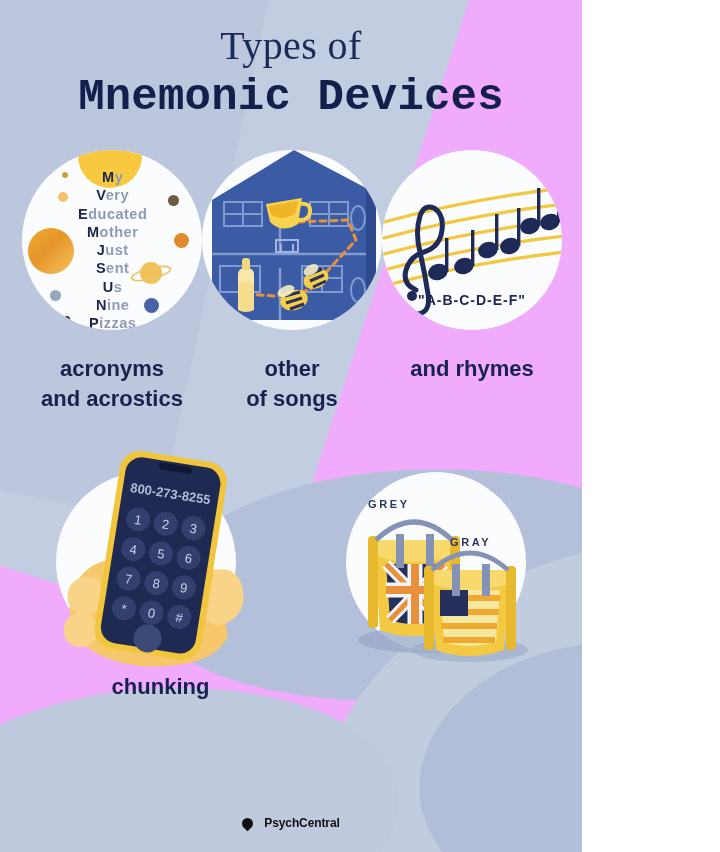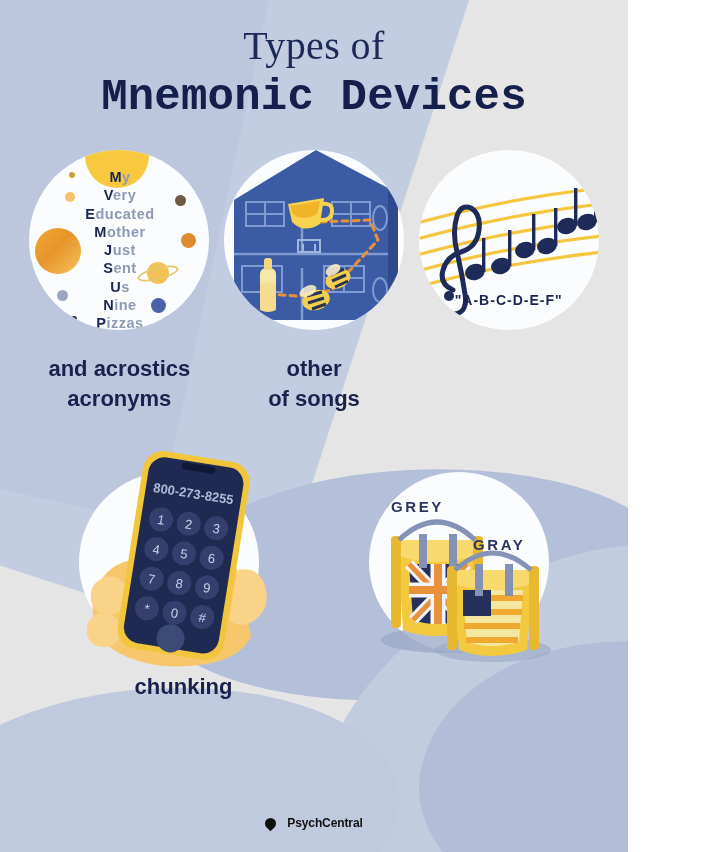--- a/index.html
+++ b/index.html
@@ -3,22 +3,22 @@
 <meta charset="utf-8">
 <style>
   * { box-sizing: border-box; margin: 0; padding: 0; }
   html, body {
     width: 720px; height: 852px;
     font-family: "Liberation Sans", sans-serif;
     overflow: hidden;
   }
   #poster {
     position: relative;
-    width: 628px; height: 852px;
-    background: #e5e5e5;
+    width: 582px; height: 852px;
+    background: #f0abfc;
     overflow: hidden;
   }
 
   
   .bg-layer { position: absolute; inset: 0; overflow: hidden; }
   .bg-band1 {
     position: absolute; left: -180px; top: -120px;
     width: 560px; height: 700px;
     background: #c3cde1;
     transform: rotate(18deg);
@@ -117,21 +117,21 @@
     position: absolute; left: 0; right: 0; bottom: 22px;
     text-align: center; font-size: 14px; font-weight: bold;
     color: #1b2550; letter-spacing: 1px; z-index: 5;
   }
 
   
   .phone-svg { position: absolute; left: 8px; top: -22px; }
 
   
   .bucket-label {
-    position: absolute; font-size: 15px; font-weight: bold;
+    position: absolute; font-size: 11px; font-weight: bold;
     color: #2a3560; letter-spacing: 2.6px; z-index: 6;
   }
   .label-grey { left: 22px; top: 26px; }
   .label-gray { left: 104px; top: 64px; }
 
   
   .footer {
     position: absolute; bottom: 22px; left: 0; width: 100%;
     display: flex; align-items: center; justify-content: center; gap: 11px;
   }
@@ -189,22 +189,22 @@
               <div><b>M</b>other</div>
               <div><b>J</b>ust</div>
               <div><b>S</b>ent</div>
               <div><b>U</b>s</div>
               <div><b>N</b>ine</div>
               <div><b>P</b>izzas</div>
             </div>
         </div>
       </div>
       <div class="card-label">
+        <div>acronyms</div>
         <div>and acrostics</div>
-        <div>acronyms</div>
       </div>
     </div>
 
     <div class="card">
       <div class="circle">
         <div class="circle-clip">
           <svg class="house-wrap" width="190" height="192" viewBox="0 0 190 192">
 
             <path d="M14 56 L96 6 L168 44 L168 176 L14 176 Z" fill="#3b5ba5"></path>
             <path d="M168 44 L178 52 L178 182 L168 176 Z" fill="#2e4a8c"></path>
@@ -317,20 +317,21 @@
               <g>
                   <ellipse cx="168" cy="72" rx="10" ry="8" transform="rotate(-16 168 72)"></ellipse>
                   <rect x="175" y="34" width="3.4" height="38"></rect>
                 </g>
             </g>
           </svg>
           <div class="abcdef">"A-B-C-D-E-F"</div>
         </div>
       </div>
       <div class="card-label">
+        <div>and rhymes</div>
       </div>
     </div>
   </div>
 
   <div class="row row-bottom">
 
     <div class="card card-wide">
       <div class="circle">
         <svg class="phone-svg" width="210" height="230" viewBox="0 0 210 230">
 

